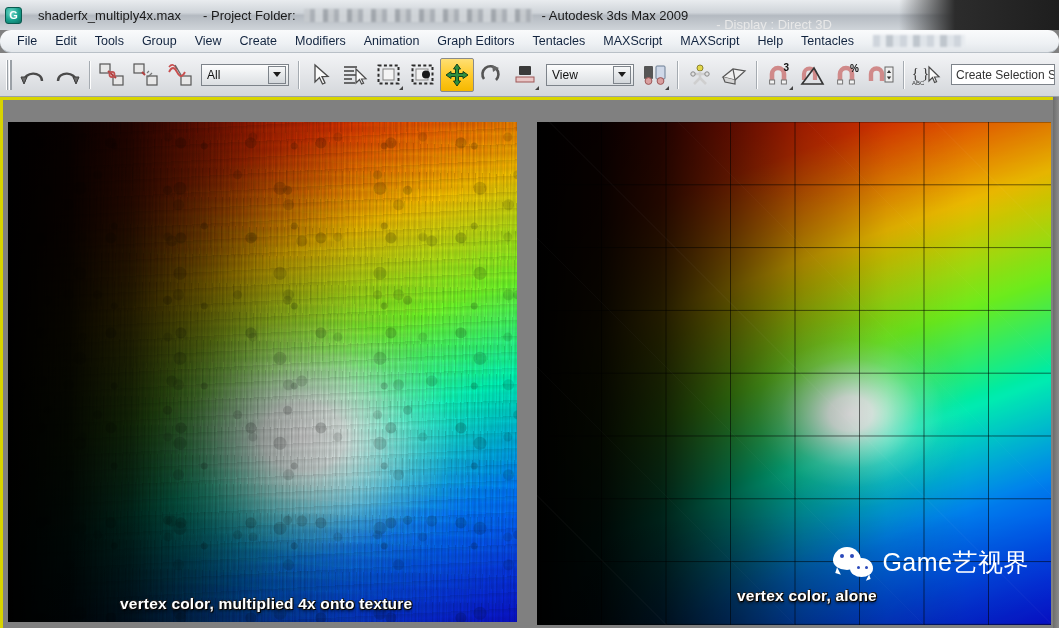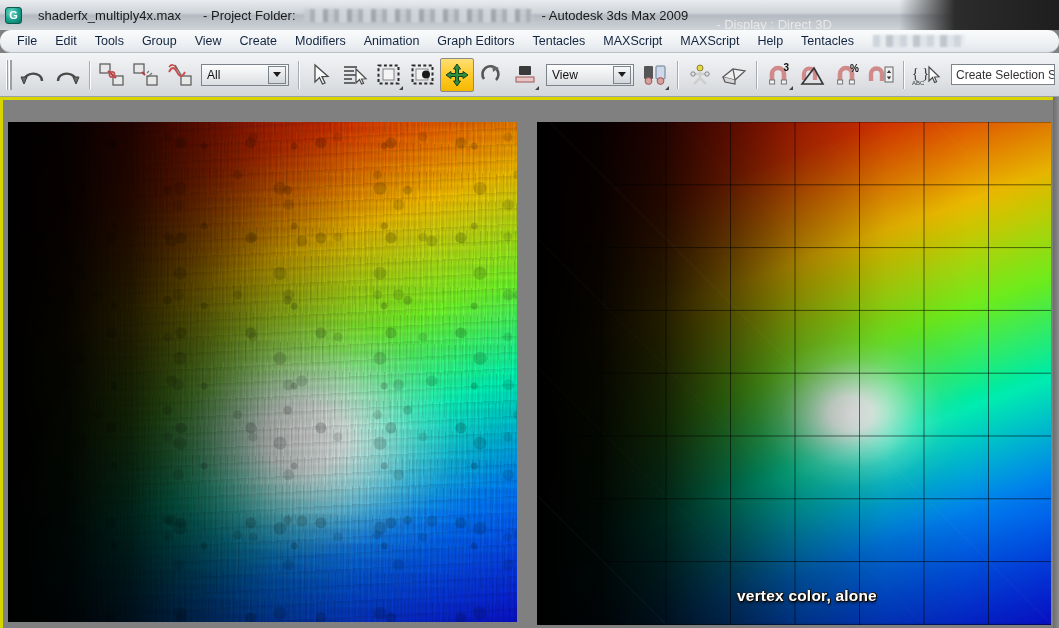--- a/index.html
+++ b/index.html
@@ -491,28 +491,40 @@
     <div class="vp-active-border"></div>
     <div class="vp-label">Top</div>
 
     <div class="panel" id="panelLeft">
       <div class="layer rainbow"></div>
       <div class="layer hotspot"></div>
       <div class="layer grunge"></div>
       <div class="layer grunge2"></div>
       <div class="layer vignetteL"></div>
       <div class="layer vignetteV"></div>
+      <div class="caption" id="captionLeft">vertex color, multiplied 4x onto texture</div>
     </div>
 
     <div class="panel" id="panelRight">
       <div class="layer rainbow" style="filter:saturate(1.05) brightness(.92)"></div>
       <div class="layer hotspotR"></div>
       <div class="layer vignetteL"></div>
       <div class="layer vignetteV"></div>
       <div class="layer meshgrid"></div>
       <div class="layer meshdiag"></div>
       <div class="caption" id="captionRight">vertex color, alone</div>
 
+      <div class="watermark">
+        <span class="wechat-ico">
+          <span class="b1"></span>
+            <span class="b2"></span>
+          <i class="e1"></i>
+            <i class="e2"></i>
+            <i class="e3"></i>
+            <i class="e4"></i>
+        </span>
+        <span class="wm-text">Game艺视界</span>
+      </div>
     </div>
 
     <div class="scroll-edge"></div>
   </div>
 </div>
 
 </body></html>

